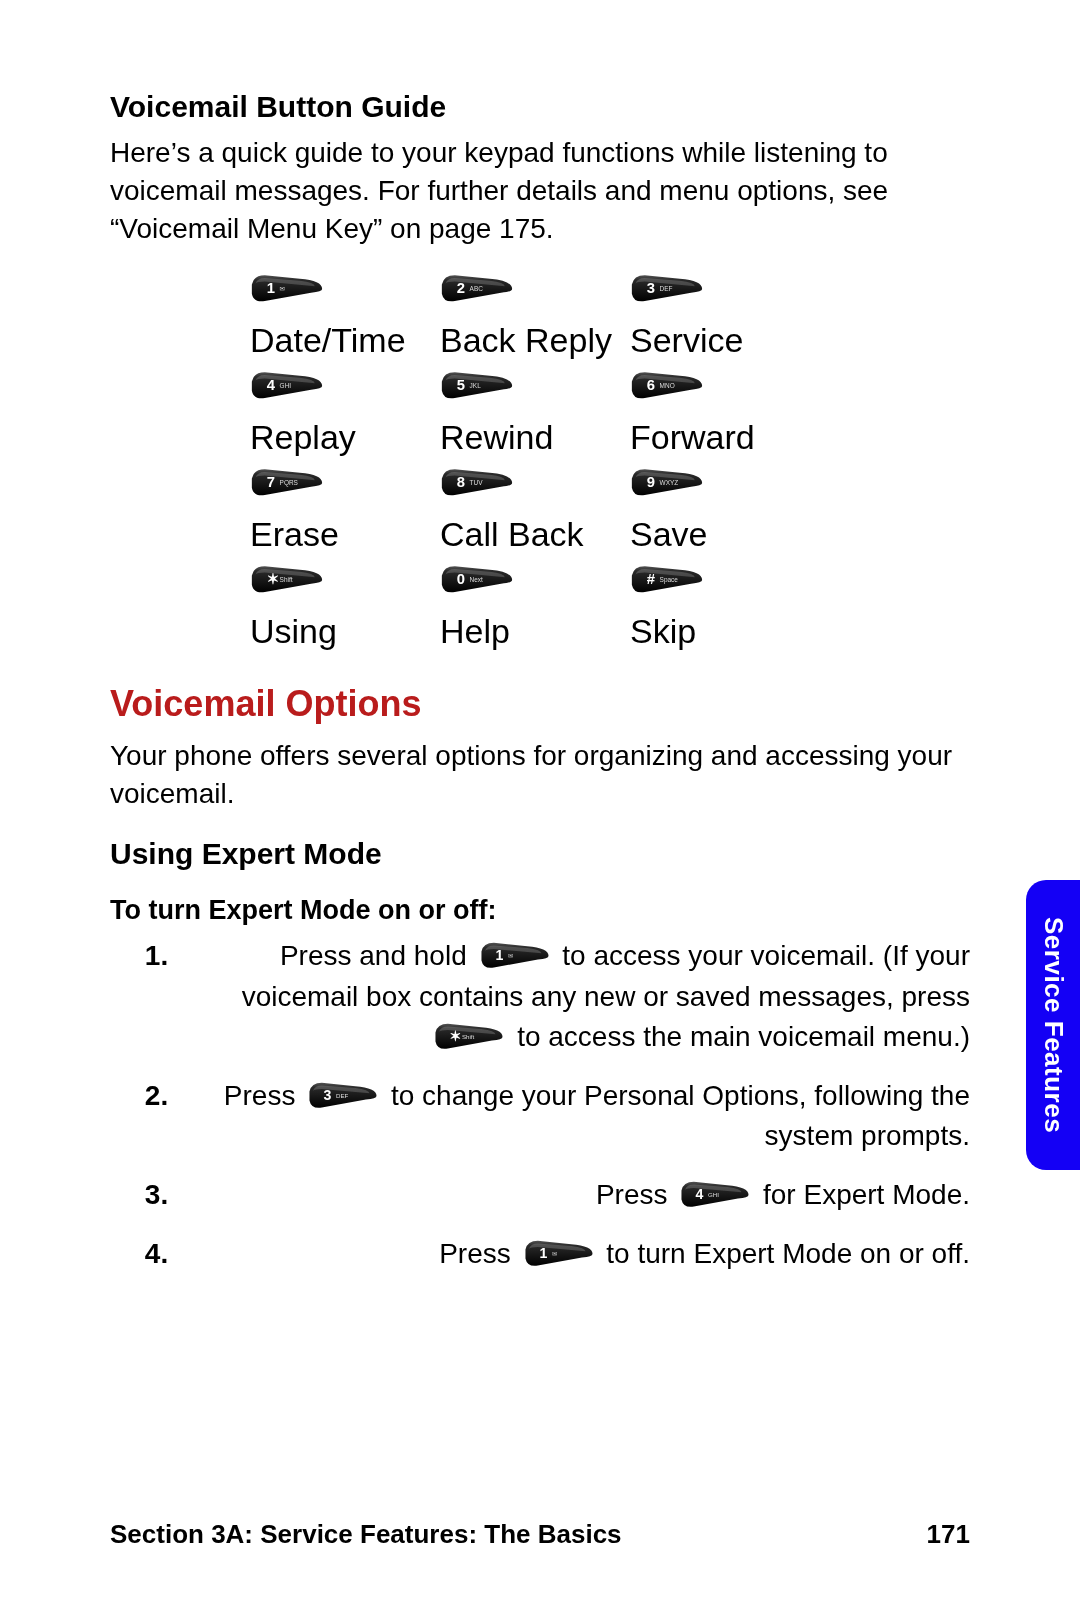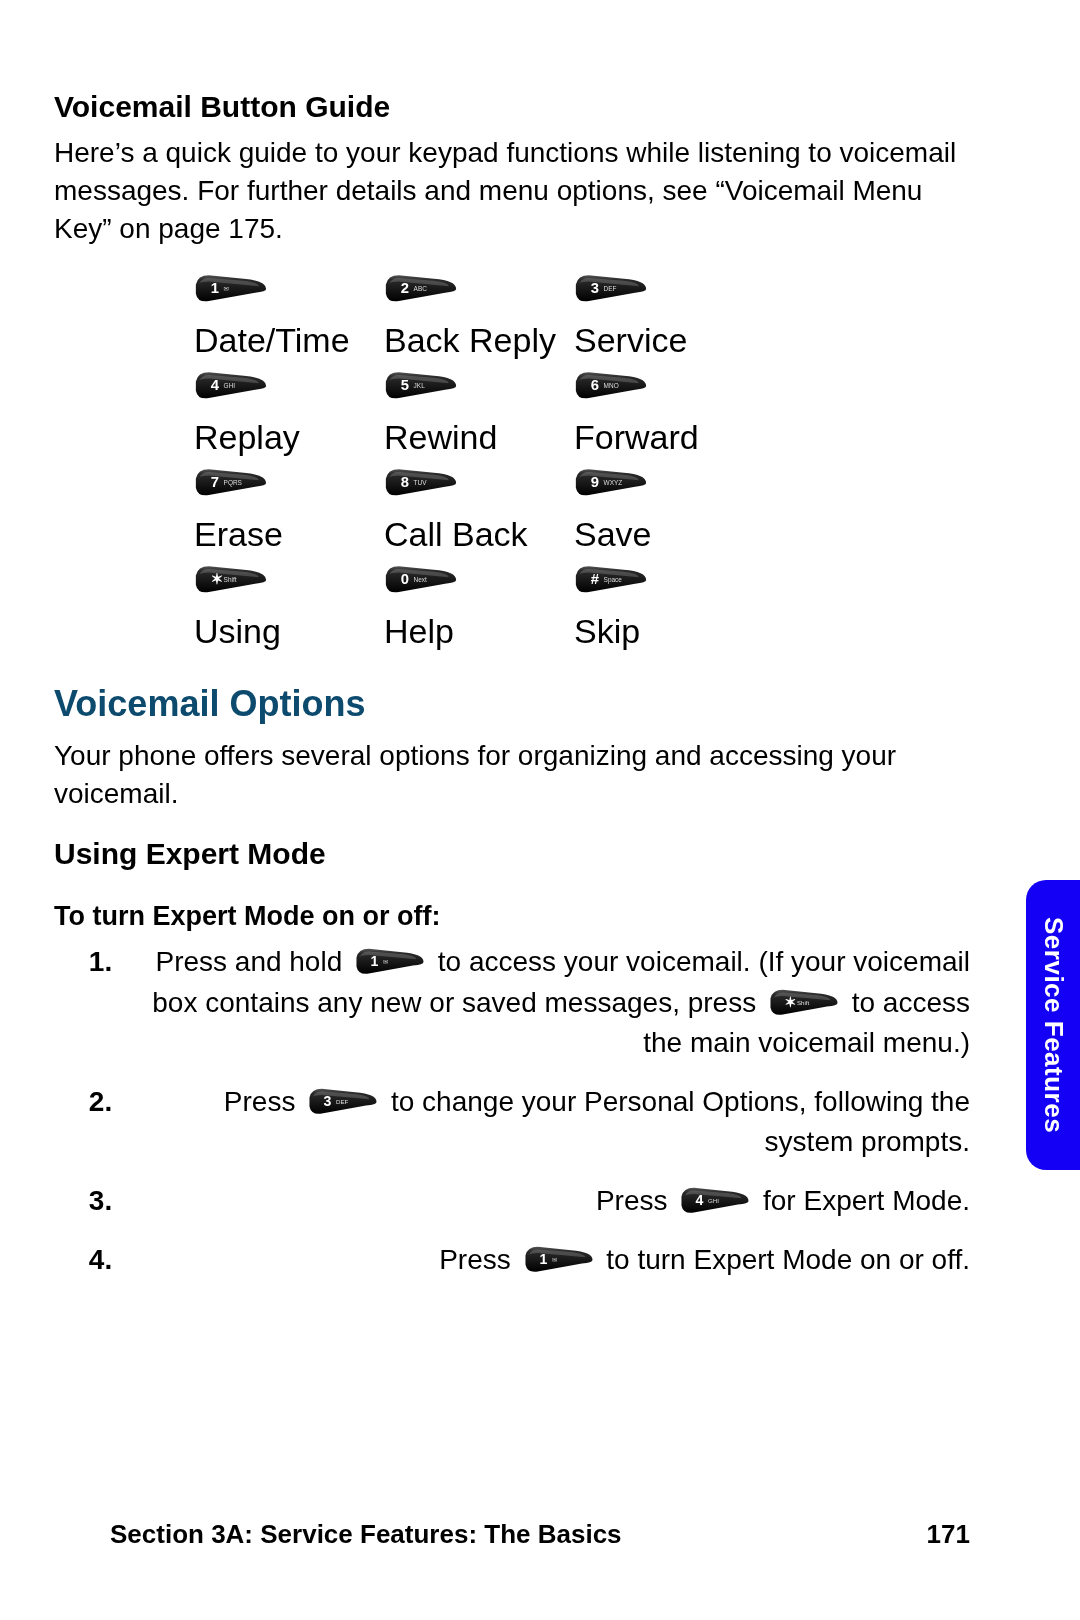--- a/index.html
+++ b/index.html
@@ -7,21 +7,21 @@
     margin: 0;
     padding: 0;
     width: 1080px;
     height: 1620px;
     position: relative;
     background: #ffffff;
     font-family: "Segoe UI", "Helvetica Neue", Arial, sans-serif;
     color: #000;
   }
   .page {
-    padding: 90px 110px 60px 54px;
+    padding: 90px 110px 60px 110px;
   }
   .h-sub {
     font-weight: 700;
     font-size: 30px;
     margin: 0 0 10px 0;
   }
   .body-text {
     font-size: 28px;
     line-height: 1.35;
     margin: 0 0 24px 0;
@@ -41,29 +41,29 @@
     font-size: 34px;
     display: block;
     margin-top: 16px;
   }
   .key-btn {
     display: inline-block;
     vertical-align: middle;
   }
   .key-btn svg { display: block; }
   .h-main {
-    color: #0c4a6e;
+    color: #b91c1c;
     font-weight: 700;
     font-size: 36px;
     margin: 10px 0 12px 0;
   }
   .sub-head-bold {
     font-weight: 700;
     font-size: 27px;
-    margin: 30px 0 10px 0;
+    margin: 24px 0 10px 0;
   }
   ol.steps {
     padding-left: 66px;
     margin: 6px 0 0 0;
     text-align: right;
   }
   ol.steps > li {
     font-size: 28px;
     line-height: 1.45;
     padding-left: 10px;

